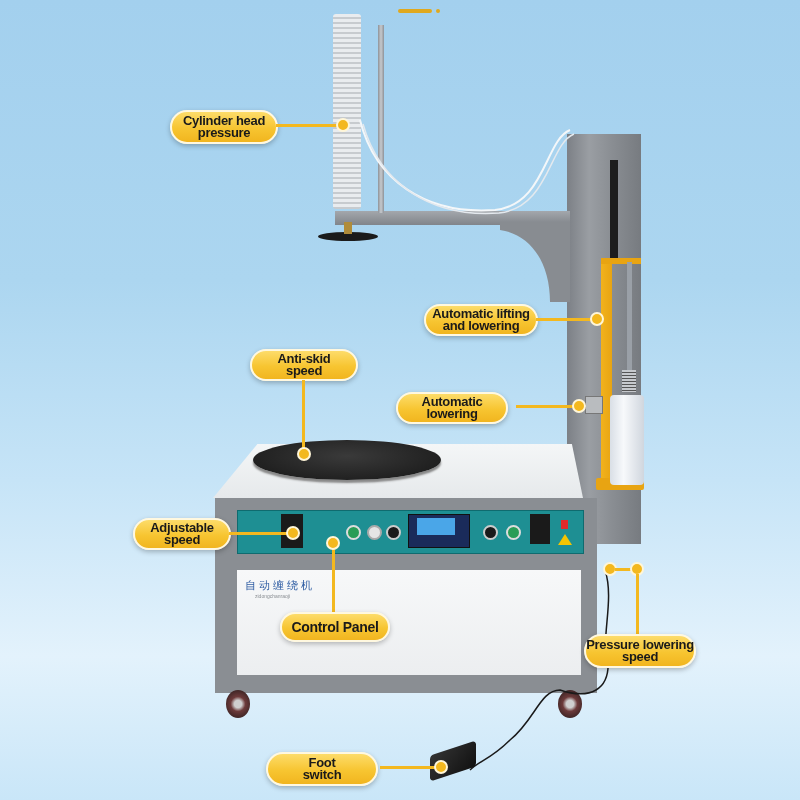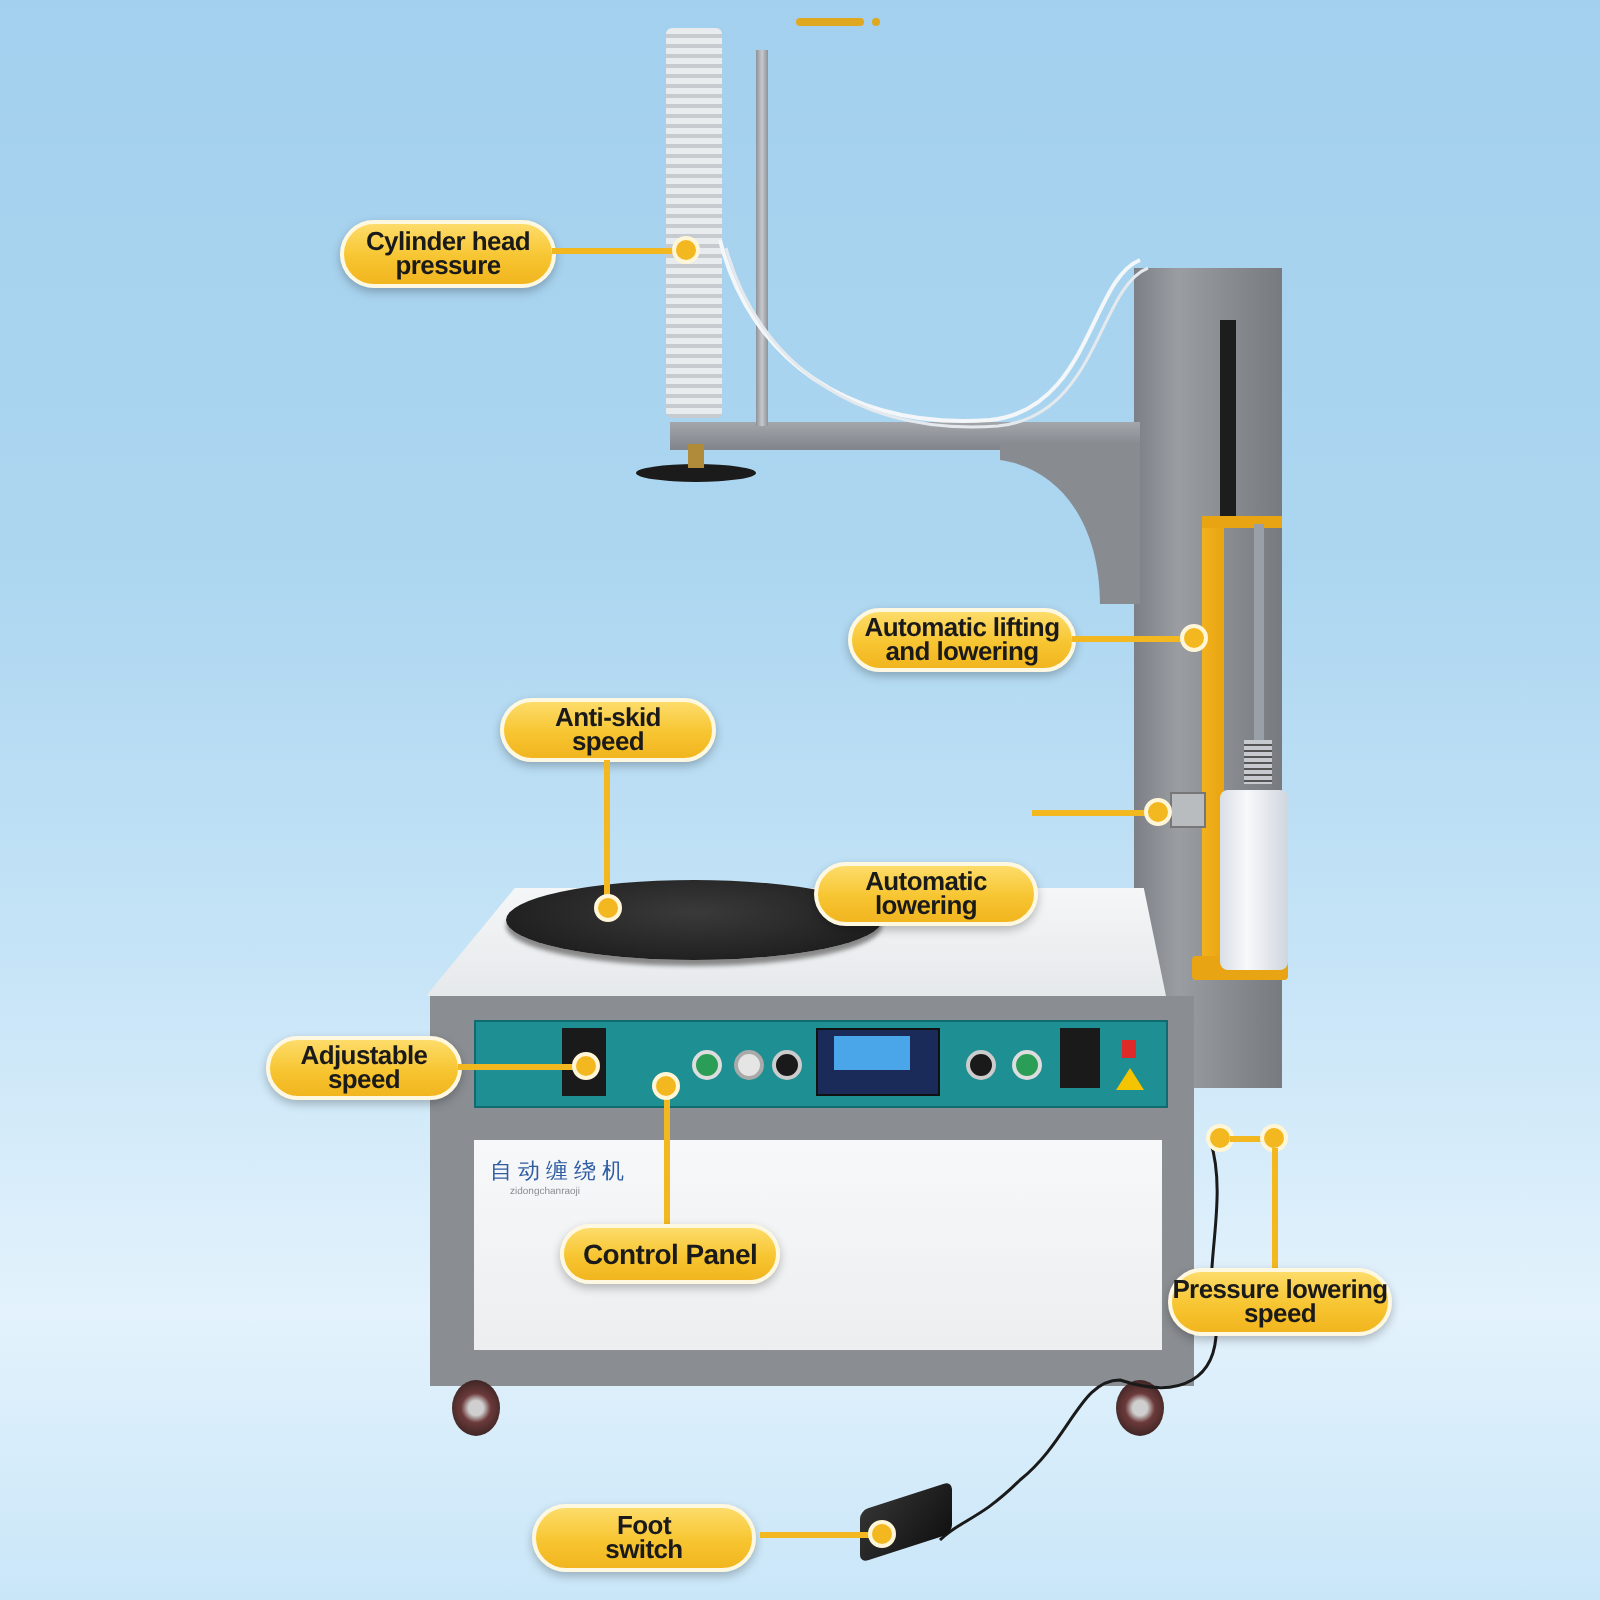--- a/index.html
+++ b/index.html
@@ -101,21 +101,21 @@
 <div class="line" style="left:536px;top:318px;width:57px;height:3px;"></div>
 <div class="dot" style="left:590px;top:312px;"></div>
 
 <div class="callout" style="left:250px;top:349px;width:104px;height:28px;">
   <span>Anti-skid</span>
   <span>speed</span>
 </div>
 <div class="line" style="left:302px;top:380px;width:3px;height:72px;"></div>
 <div class="dot" style="left:297px;top:447px;"></div>
 
-<div class="callout" style="left:407px;top:392px;width:108px;height:28px;margin-top:39px;">
+<div class="callout" style="left:396px;top:392px;width:108px;height:28px;">
   <span>Automatic</span>
   <span>lowering</span>
 </div>
 <div class="line" style="left:516px;top:405px;width:60px;height:3px;"></div>
 <div class="dot" style="left:572px;top:399px;"></div>
 
 <div class="callout" style="left:133px;top:518px;width:94px;height:28px;">
   <span>Adjustable</span>
   <span>speed</span>
 </div>

